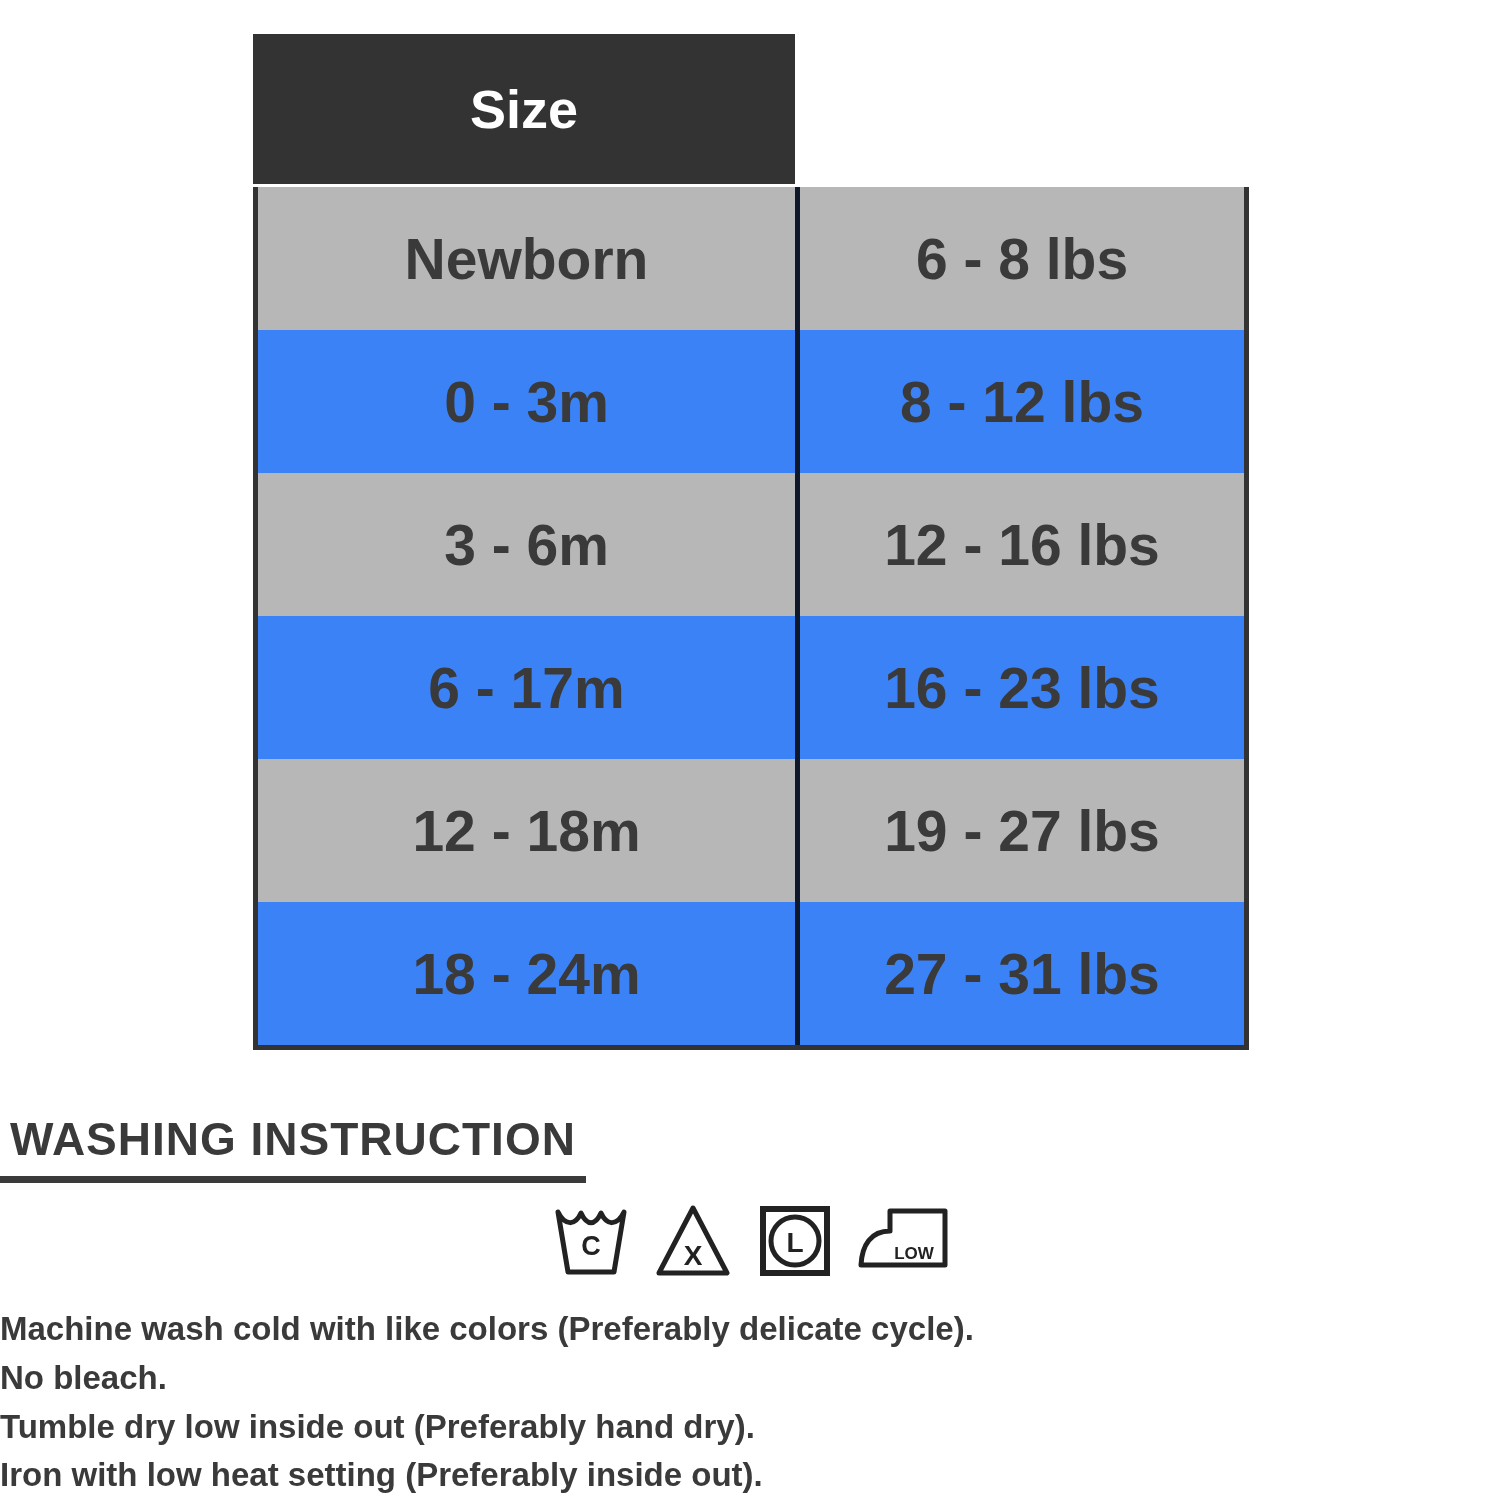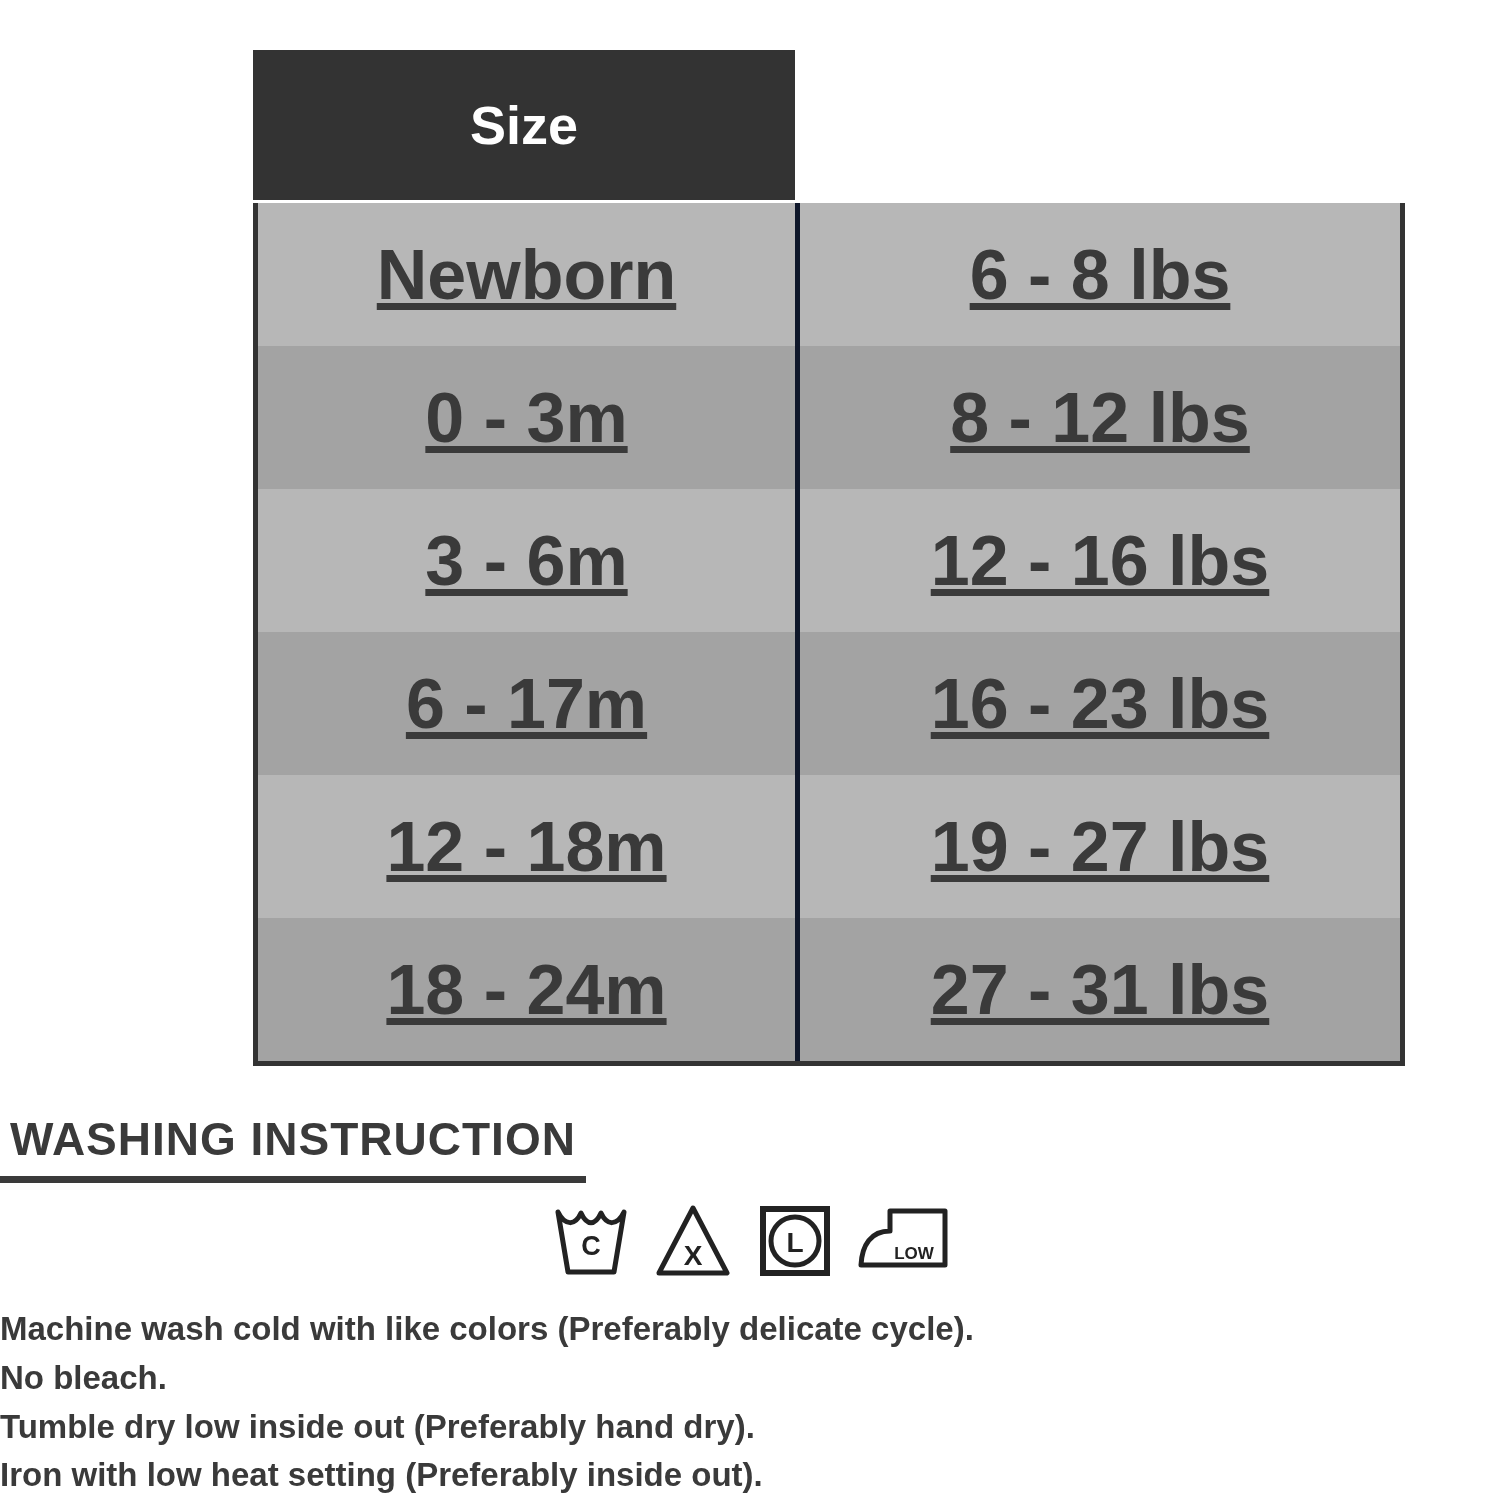--- a/index.html
+++ b/index.html
@@ -7,22 +7,22 @@
   body {
     font-family: "Liberation Sans", sans-serif;
     position: relative;
     color: #3a3a3a;
   }
 
   
   .size-table {
     position: absolute;
     left: 253px;
-    top: 50px;
-    width: 1152px;
+    top: 34px;
+    width: 996px;
   }
   .thead {
     display: flex;
     height: 150px;
     column-gap: 5px; 
   }
   .hcell {
     background: #333333;
     color: #ffffff;
     font-weight: bold;
@@ -37,29 +37,28 @@
   .tbody {
     margin-top: 3px;
     border: 5px solid #333333;
     border-top: 0;
   }
   .trow {
     display: flex;
     height: 143px;
   }
   .trow.gray  { background: #b7b7b7; }
-  .trow.white { background: #a3a3a3; }
+  .trow.white { background: #3b82f6; }
   .tcell {
     display: flex;
     align-items: center;
     justify-content: center;
-    font-size: 70px;
+    font-size: 57px;
     font-weight: bold;
     color: #3a3a3a;
-    text-decoration: underline;
   }
   .tcell.size { width: 537px; }
   .tcell.weight { flex: 1; border-left: 5px solid #0f172a; }
 
   
   .washing {
     position: absolute;
     top: 1112px;
     left: 0;
     width: 1500px;

